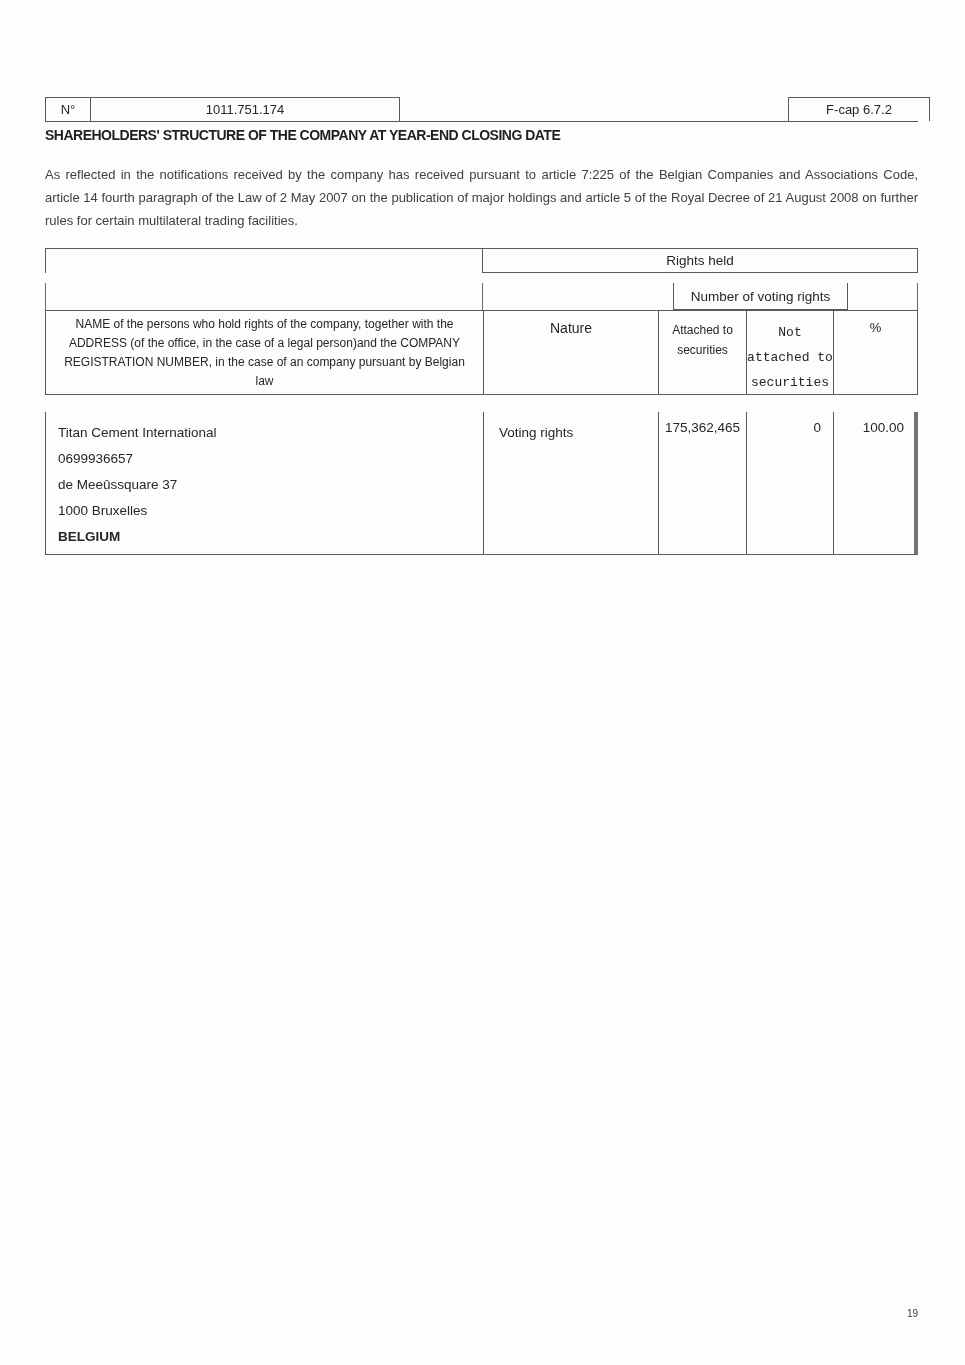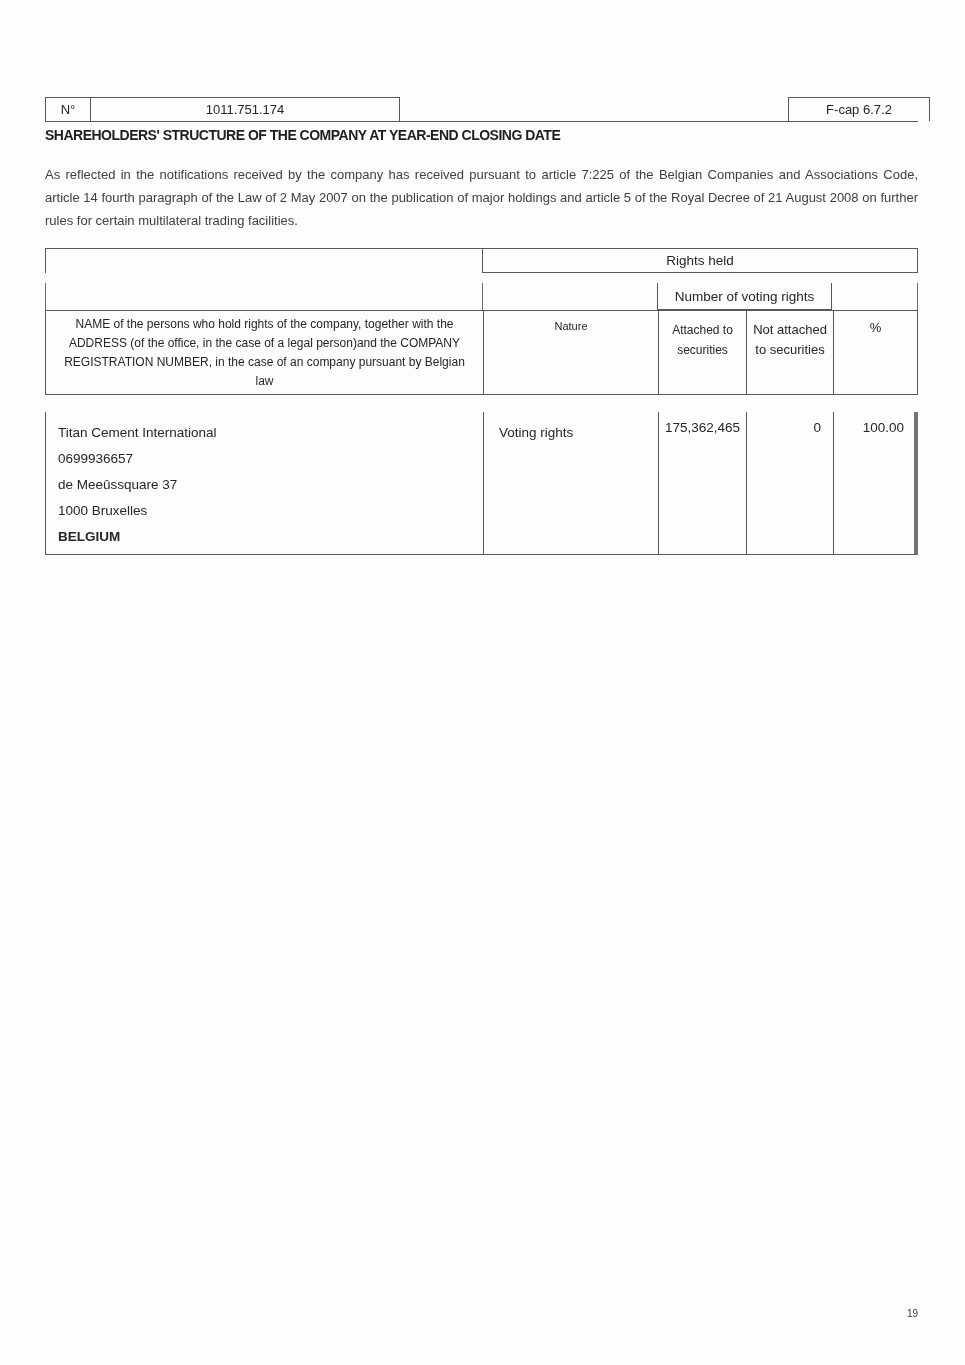--- a/index.html
+++ b/index.html
@@ -17,30 +17,30 @@
 
   .title{position:absolute;left:45px;top:127px;margin:0;font-size:14px;font-weight:bold;letter-spacing:-0.5px;color:#1f1f1f;white-space:nowrap;}
   .intro{position:absolute;left:45px;top:163px;width:873px;margin:0;font-size:13px;line-height:23px;text-align:justify;color:#404040;}
 
   
   .row1-left{position:absolute;left:45px;top:248px;width:437px;height:25px;border-left:1px solid #595959;border-top:1px solid #595959;box-sizing:border-box;}
   .row1-right{position:absolute;left:482px;top:248px;width:436px;height:25px;border:1px solid #595959;box-sizing:border-box;
         display:flex;align-items:center;justify-content:center;font-size:13.5px;}
   .tick{position:absolute;top:283px;height:27px;width:0;border-left:1px solid #6a6a6a;}
   .tick-l{left:45px;} .tick-m{left:482px;} .tick-r{left:917px;}
-  .nvr{position:absolute;left:657px;top:283px;width:175px;height:27px;box-sizing:border-box;
+  .nvr{position:absolute;left:673px;top:283px;width:175px;height:27px;box-sizing:border-box;
         border-left:1px solid #595959;border-right:1px solid #595959;border-bottom:1px solid #595959;
         display:flex;align-items:center;justify-content:center;font-size:13.5px;}
   .row3{position:absolute;left:45px;top:310px;width:873px;height:85px;border:1px solid #595959;box-sizing:border-box;display:flex;}
   .row3 .cell{box-sizing:border-box;height:100%;}
   .c-name{width:437px;display:flex;flex-direction:column;justify-content:center;align-items:center;
           font-size:12px;line-height:19px;text-align:center;white-space:nowrap;}
-  .c-nature{width:175px;border-left:1px solid #595959;text-align:center;padding-top:9px;font-size:11px;}
+  .c-nature{width:175px;border-left:1px solid #595959;text-align:center;padding-top:9px;font-size:14px;}
   .c-att{width:88px;border-left:1px solid #595959;text-align:center;padding-top:9px;font-size:12px;line-height:20px;}
-  .c-natt{width:87px;border-left:1px solid #595959;text-align:center;padding-top:9px;font-size:13px;line-height:20px;}
+  .c-natt{width:87px;border-left:1px solid #595959;text-align:center;padding-top:9px;font-size:13px;line-height:25px;font-family:Liberation Mono, monospace;}
   .c-pct{flex:1;border-left:1px solid #595959;text-align:center;padding-top:9px;font-size:13px;}
 
   .datarow{position:absolute;left:45px;top:412px;width:873px;height:143px;box-sizing:border-box;display:flex;
         border-left:1px solid #595959;border-right:4px solid #737373;border-bottom:1px solid #595959;}
   .datarow .cell{box-sizing:border-box;height:100%;font-size:13.5px;}
   .d-name{width:437px;padding:8px 0 0 12px;line-height:26px;}
   .d-nature{width:175px;border-left:1px solid #595959;padding:8px 0 0 15px;line-height:26px;}
   .d-att{width:88px;border-left:1px solid #595959;text-align:right;padding:8px 6px 0 0;}
   .d-natt{width:87px;border-left:1px solid #595959;text-align:right;padding:8px 12px 0 0;}
   .d-pct{flex:1;border-left:1px solid #595959;text-align:right;padding:8px 10px 0 0;}

